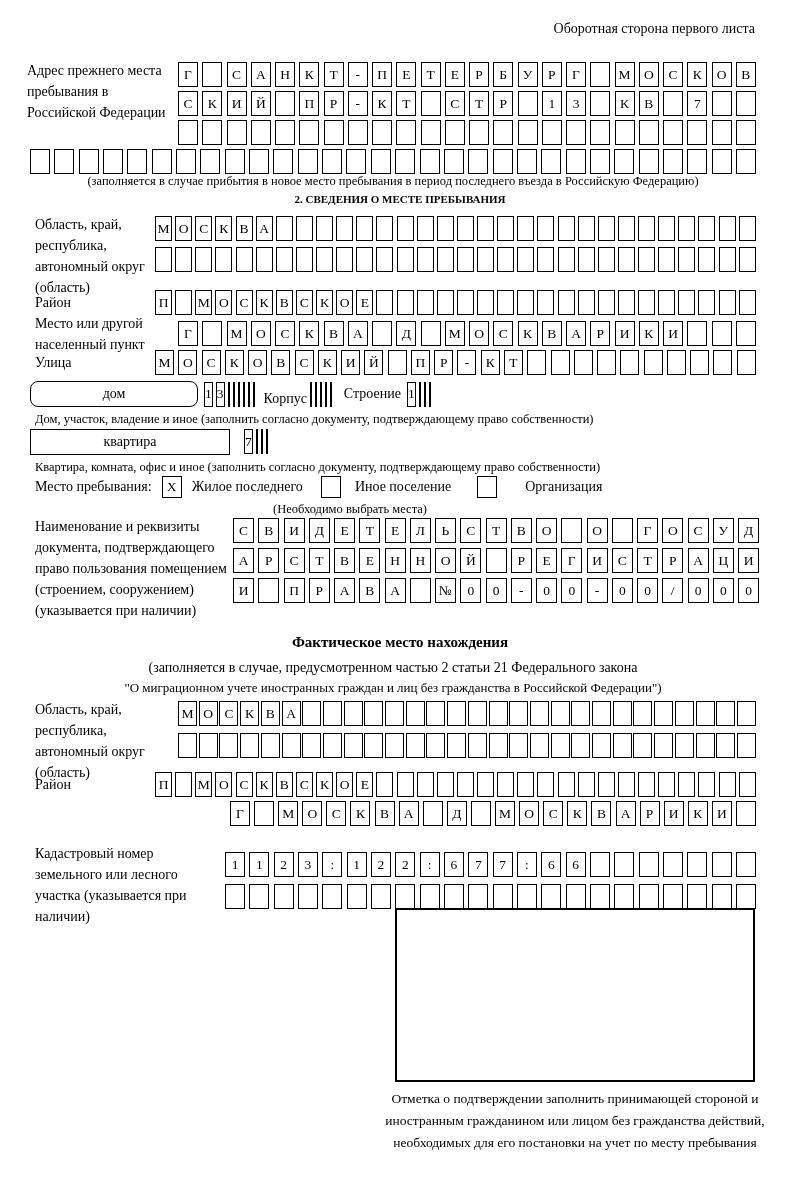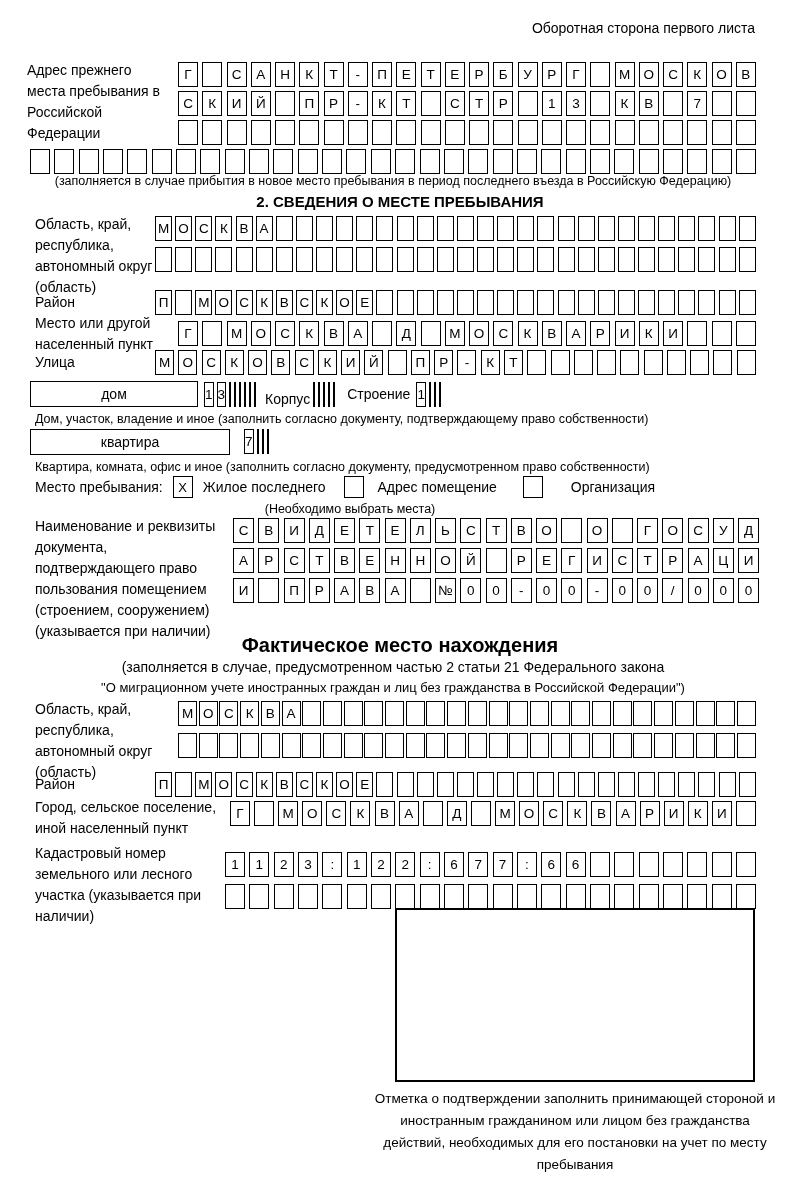--- a/index.html
+++ b/index.html
@@ -1,18 +1,18 @@
 <!DOCTYPE html>
 <html><head>
 <meta charset="utf-8">
 <style>
   html,body{margin:0;padding:0;background:#fff;}
   .page{
     position:relative;width:800px;height:1180px;background:#fff;
-    font-family:Liberation Sans, sans-serif;color:#000;overflow:hidden;
+    font-family:Liberation Serif, serif;color:#000;overflow:hidden;
   }
   .abs{position:absolute;}
   .lbl{font-size:14px;line-height:21px;}
   .small{font-size:12.5px;line-height:17px;}
   .bold{font-weight:bold;}
   .center{text-align:center;}
   .cellrow{position:absolute;display:flex;justify-content:space-between;}
   .cell{
     box-sizing:border-box;border:1.6px solid #000;height:25px;
     display:inline-flex;align-items:center;justify-content:center;
@@ -149,21 +149,21 @@
       <span class="cell"></span>
       <span class="cell"></span>
       <span class="cell"></span>
       <span class="cell"></span>
       <span class="cell"></span>
       <span class="cell"></span>
     </div>
 
   <div class="abs small center" style="top:173px;left:30px;width:726px;">(заполняется в случае прибытия в новое место пребывания в период последнего въезда в Российскую Федерацию)</div>
 
-  <div class="abs bold center" style="top:193px;left:0;width:800px;font-size:15px;">2. СВЕДЕНИЯ О МЕСТЕ ПРЕБЫВАНИЯ</div>
+  <div class="abs bold center" style="top:193px;left:0;width:800px;font-size:11px;">2. СВЕДЕНИЯ О МЕСТЕ ПРЕБЫВАНИЯ</div>
 
   <div class="abs lbl" style="top:214px;left:35px;width:118px;">Область, край, республика, автономный округ (область)</div>
   <div class="cellrow w17" style="top:216px;left:155px;width:601px;">
       <span class="cell">М</span>
       <span class="cell">О</span>
       <span class="cell">С</span>
       <span class="cell">К</span>
       <span class="cell">В</span>
       <span class="cell">А</span>
       <span class="cell"></span>
@@ -310,21 +310,21 @@
       <span class="cell"></span>
       <span class="cell"></span>
       <span class="cell"></span>
       <span class="cell"></span>
       <span class="cell"></span>
       <span class="cell"></span>
       <span class="cell"></span>
     </div>
 
   <div class="abs" style="top:381px;left:30px;display:flex;align-items:center;">
-    <div class="widebox" style="width:168px;">дом</div>
+    <div class="widebox" style="width:168px;border-radius:8px;">дом</div>
     <div class="group" style="margin-left:6px;">
         <span class="cell">1</span>
         <span class="cell">3</span>
         <span class="cell"></span>
         <span class="cell"></span>
         <span class="cell"></span>
         <span class="cell"></span>
         <span class="cell"></span>
         <span class="cell"></span>
       </div>
@@ -348,28 +348,28 @@
 
   <div class="abs" style="top:429px;left:30px;display:flex;">
     <div class="widebox" style="width:200px;">квартира</div>
     <div class="group" style="margin-left:14px;">
         <span class="cell">7</span>
         <span class="cell"></span>
         <span class="cell"></span>
         <span class="cell"></span>
       </div>
   </div>
-  <div class="abs small" style="top:459px;left:35px;">Квартира, комната, офис и иное (заполнить согласно документу, предусмотренном право собственности)</div>
+  <div class="abs small" style="top:459px;left:35px;">Квартира, комната, офис и иное (заполнить согласно документу, подтверждающему право собственности)</div>
 
   <div class="abs" style="top:476px;left:35px;display:flex;align-items:center;">
     <span class="inlinelbl">Место пребывания:</span>
     <span class="cb" style="margin-left:10px;">X</span>
     <span class="inlinelbl" style="margin-left:10px;">Жилое последнего</span>
     <span class="cb" style="margin-left:18px;"></span>
-    <span class="inlinelbl" style="margin-left:14px;">Адрес помещение</span>
+    <span class="inlinelbl" style="margin-left:14px;">Иное поселение</span>
     <span class="cb" style="margin-left:26px;"></span>
     <span class="inlinelbl" style="margin-left:28px;">Организация</span>
   </div>
   <div class="abs small center" style="top:501px;left:180px;width:340px;">(Необходимо выбрать места)</div>
 
   <div class="abs lbl" style="top:516px;left:35px;width:196px;">Наименование и реквизиты документа, подтверждающего право пользования помещением (строением, сооружением) (указывается при наличии)</div>
   <div class="cellrow w21" style="top:518px;left:233px;width:526px;">
       <span class="cell">С</span>
       <span class="cell">В</span>
       <span class="cell">И</span>
@@ -432,21 +432,21 @@
       <span class="cell">0</span>
       <span class="cell">-</span>
       <span class="cell">0</span>
       <span class="cell">0</span>
       <span class="cell">/</span>
       <span class="cell">0</span>
       <span class="cell">0</span>
       <span class="cell">0</span>
     </div>
 
-  <div class="abs bold center" style="top:634px;left:0;width:800px;font-size:20px;">Фактическое место нахождения</div>
+  <div class="abs bold center" style="top:634px;left:0;width:800px;font-size:15px;">Фактическое место нахождения</div>
   <div class="abs small center" style="top:659px;left:30px;width:726px;font-size:14px;">(заполняется в случае, предусмотренном частью 2 статьи 21 Федерального закона</div>
   <div class="abs small center" style="top:679px;left:30px;width:726px;font-size:13px;">"О миграционном учете иностранных граждан и лиц без гражданства в Российской Федерации")</div>
 
   <div class="abs lbl" style="top:699px;left:35px;width:135px;">Область, край, республика, автономный округ (область)</div>
   <div class="cellrow w19" style="top:701px;left:178px;width:578px;">
       <span class="cell">М</span>
       <span class="cell">О</span>
       <span class="cell">С</span>
       <span class="cell">К</span>
       <span class="cell">В</span>
@@ -532,21 +532,20 @@
       <span class="cell"></span>
       <span class="cell"></span>
       <span class="cell"></span>
       <span class="cell"></span>
       <span class="cell"></span>
       <span class="cell"></span>
       <span class="cell"></span>
       <span class="cell"></span>
     </div>
 
-  <div class="abs lbl" style="top:797px;left:35px;width:192px;">Город, сельское поселение, иной населенный пункт</div>
   <div class="cellrow w20" style="top:801px;left:230px;width:526px;">
       <span class="cell">Г</span>
       <span class="cell"></span>
       <span class="cell">М</span>
       <span class="cell">О</span>
       <span class="cell">С</span>
       <span class="cell">К</span>
       <span class="cell">В</span>
       <span class="cell">А</span>
       <span class="cell"></span>

